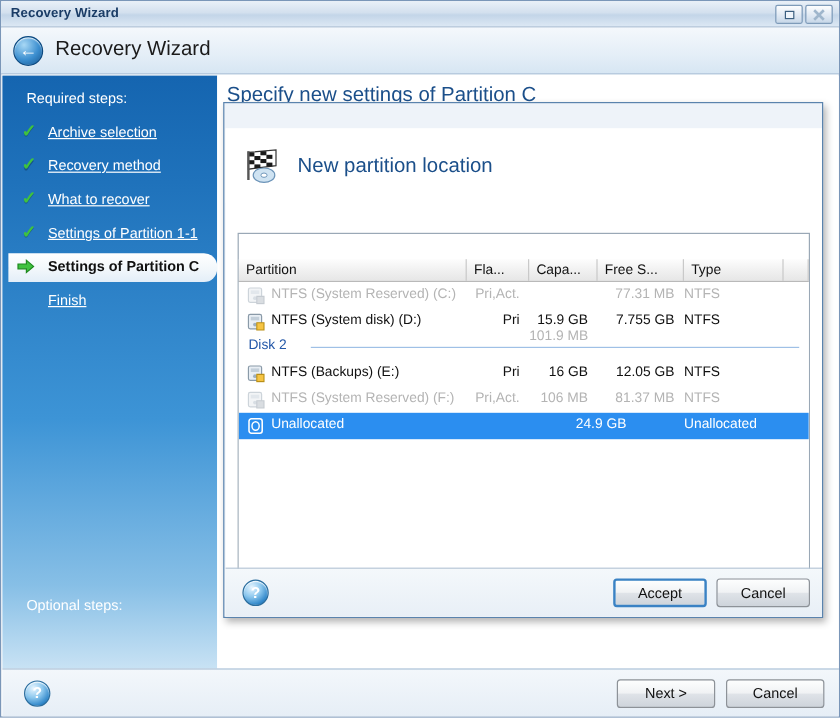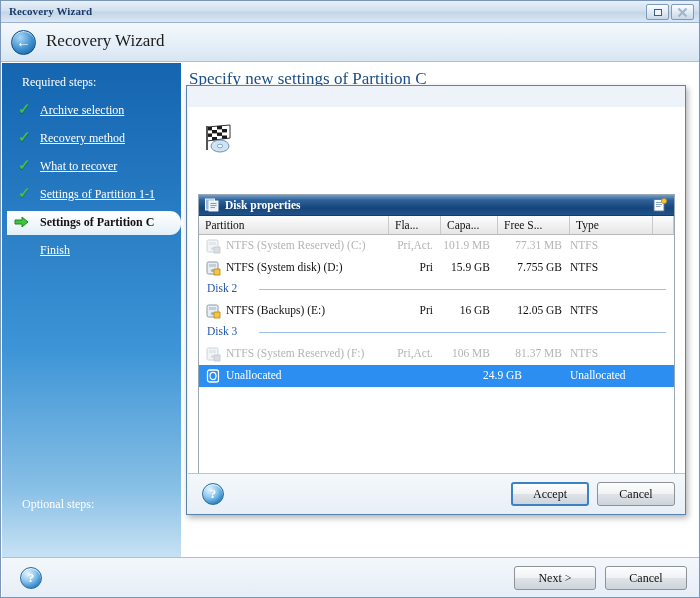--- a/index.html
+++ b/index.html
@@ -11,21 +11,20 @@
     font-size: 12px;
     background: #ffffff;
   }
 
   
   #app-window {
     position: absolute; left: 0; top: 0;
     width: 700px; height: 598px;
     border: 1px solid #7a96b8;
     background: #ffffff;
-    font-family: Liberation Serif, serif;
   }
 
   
   #titlebar {
     position: absolute; left: 0; top: 0; width: 698px; height: 22px;
     background: linear-gradient(to bottom, #e9f0f8 0%, #d3e0ee 45%, #c3d5e8 55%, #dce8f4 100%);
     border-bottom: 1px solid #9ab2cc;
   }
   #titlebar .tb-title {
     position: absolute; left: 8px; top: 4px;
@@ -377,61 +376,45 @@
               <rect x="3" y="9.5" width="5" height="3.4"></rect>
                 <rect x="13" y="8.5" width="5" height="3.4"></rect>
               <rect x="8" y="13" width="5" height="3.2"></rect>
                 <rect x="18" y="11.5" width="5" height="3.2"></rect>
             </g>
             <rect x="2" y="2" width="2" height="24" fill="#555"></rect>
             <ellipse cx="16" cy="22" rx="9" ry="6" fill="#cfe3f2" stroke="#6b93b8" stroke-width="1"></ellipse>
             <ellipse cx="16" cy="22" rx="2.6" ry="1.8" fill="#ffffff" stroke="#6b93b8" stroke-width="0.8"></ellipse>
           </svg>
         </span>
+        <div id="dlg-heading">New partition location</div>
       </div>
 
       <div id="disk-panel">
 
-        <div id="disk-bar">
-          <span class="dp-icon">
-            <svg width="15" height="14" viewBox="0 0 15 14" aria-hidden="true">
-              <rect x="0.5" y="1" width="9" height="11" fill="#9fb9d4" stroke="#ffffff" stroke-width="0.9"></rect>
-              <rect x="4" y="3" width="9" height="10" fill="#e9f1f8" stroke="#ffffff" stroke-width="0.9"></rect>
-              <path d="M5.5 5.5 H11.5 M5.5 7.5 H11.5 M5.5 9.5 H10" stroke="#6b8aa8" stroke-width="0.8"></path>
-            </svg>
-          </span>
-          <span class="dp-label">Disk properties</span>
-          <span class="dp-right-icon">
-            <svg width="14" height="14" viewBox="0 0 14 14" aria-hidden="true">
-              <rect x="1" y="1.5" width="10" height="11.5" fill="#fdfdfd" stroke="#5a7a98" stroke-width="0.9"></rect>
-              <path d="M3 4.5 H9 M3 6.5 H9 M3 8.5 H7.5" stroke="#7d99b4" stroke-width="0.9"></path>
-              <circle cx="11" cy="3" r="2.6" fill="#f6c443" stroke="#b98f17" stroke-width="0.8"></circle>
-            </svg>
-          </span>
-        </div>
 
         <div id="tbl-head">
             <div class="th" style="left: 0px; width: 190px;">Partition</div>
             <div class="th" style="left: 190px; width: 52px;">Fla...</div>
             <div class="th" style="left: 242px; width: 57px;">Capa...</div>
             <div class="th" style="left: 299px; width: 72px;">Free S...</div>
             <div class="th" style="left: 371px; width: 83px;">Type</div>
             <div class="th" style="left: 454px; width: 21px;"></div>
           </div>
         <div id="tbl-body">
             <div class="prow dim">
               <span class="picon"><svg width="16" height="16" viewBox="0 0 16 16" aria-hidden="true">
                   <rect x="1" y="2" width="11" height="12" rx="1.5" fill="#f2f4f6" stroke="#cdd4da" stroke-width="1"></rect>
                   <rect x="3" y="4" width="7" height="3" fill="#e2e7ec"></rect>
                   <circle cx="6.5" cy="10.5" r="1.6" fill="#d8dee4"></circle>
                   <path d="M8 9 L14 9 L14 15 L8 15 Z" fill="#d9dde1" stroke="#c5cbd1" stroke-width="0.9"></path>
                 </svg></span>
               <span class="pname">NTFS (System Reserved) (C:)</span>
               <div class="pcell" style="left: 190px; width: 44px;">Pri,Act.</div>
-              <div class="pcell" style="left: 242px; width: 49px;">101.9 MB</div>
+              <div class="pcell" style="left: 242px; width: 49px; margin-top: 35px;">101.9 MB</div>
               <div class="pcell" style="left: 299px; width: 64px;">77.31 MB</div>
               <div class="pcell lefty" style="left: 371px; width: 75px;">NTFS</div>
             </div>
             <div class="prow">
               <span class="picon"><svg width="16" height="16" viewBox="0 0 16 16" aria-hidden="true">
                   <rect x="1" y="2" width="11" height="12" rx="1.5" fill="#e8eef4" stroke="#8a9aa8" stroke-width="1"></rect>
                   <rect x="3" y="4" width="7" height="3" fill="#c3cfda"></rect>
                   <circle cx="6.5" cy="10.5" r="1.6" fill="#9fb0bf"></circle>
                   <path d="M8 9 L14 9 L14 15 L8 15 Z" fill="#f6c443" stroke="#b98f17" stroke-width="0.9"></path>
                 </svg></span>
@@ -451,24 +434,20 @@
                   <rect x="3" y="4" width="7" height="3" fill="#c3cfda"></rect>
                   <circle cx="6.5" cy="10.5" r="1.6" fill="#9fb0bf"></circle>
                   <path d="M8 9 L14 9 L14 15 L8 15 Z" fill="#f6c443" stroke="#b98f17" stroke-width="0.9"></path>
                 </svg></span>
               <span class="pname">NTFS (Backups) (E:)</span>
               <div class="pcell" style="left: 190px; width: 44px;">Pri</div>
               <div class="pcell" style="left: 242px; width: 49px;">16 GB</div>
               <div class="pcell" style="left: 299px; width: 64px;">12.05 GB</div>
               <div class="pcell lefty" style="left: 371px; width: 75px;">NTFS</div>
             </div>
-            <div class="disk-group">
-              <span class="dg-label">Disk 3</span>
-              <span class="dg-rule" style="left: 60px;"></span>
-            </div>
             <div class="prow dim">
               <span class="picon"><svg width="16" height="16" viewBox="0 0 16 16" aria-hidden="true">
                   <rect x="1" y="2" width="11" height="12" rx="1.5" fill="#f2f4f6" stroke="#cdd4da" stroke-width="1"></rect>
                   <rect x="3" y="4" width="7" height="3" fill="#e2e7ec"></rect>
                   <circle cx="6.5" cy="10.5" r="1.6" fill="#d8dee4"></circle>
                   <path d="M8 9 L14 9 L14 15 L8 15 Z" fill="#d9dde1" stroke="#c5cbd1" stroke-width="0.9"></path>
                 </svg></span>
               <span class="pname">NTFS (System Reserved) (F:)</span>
               <div class="pcell" style="left: 190px; width: 44px;">Pri,Act.</div>
               <div class="pcell" style="left: 242px; width: 49px;">106 MB</div>

